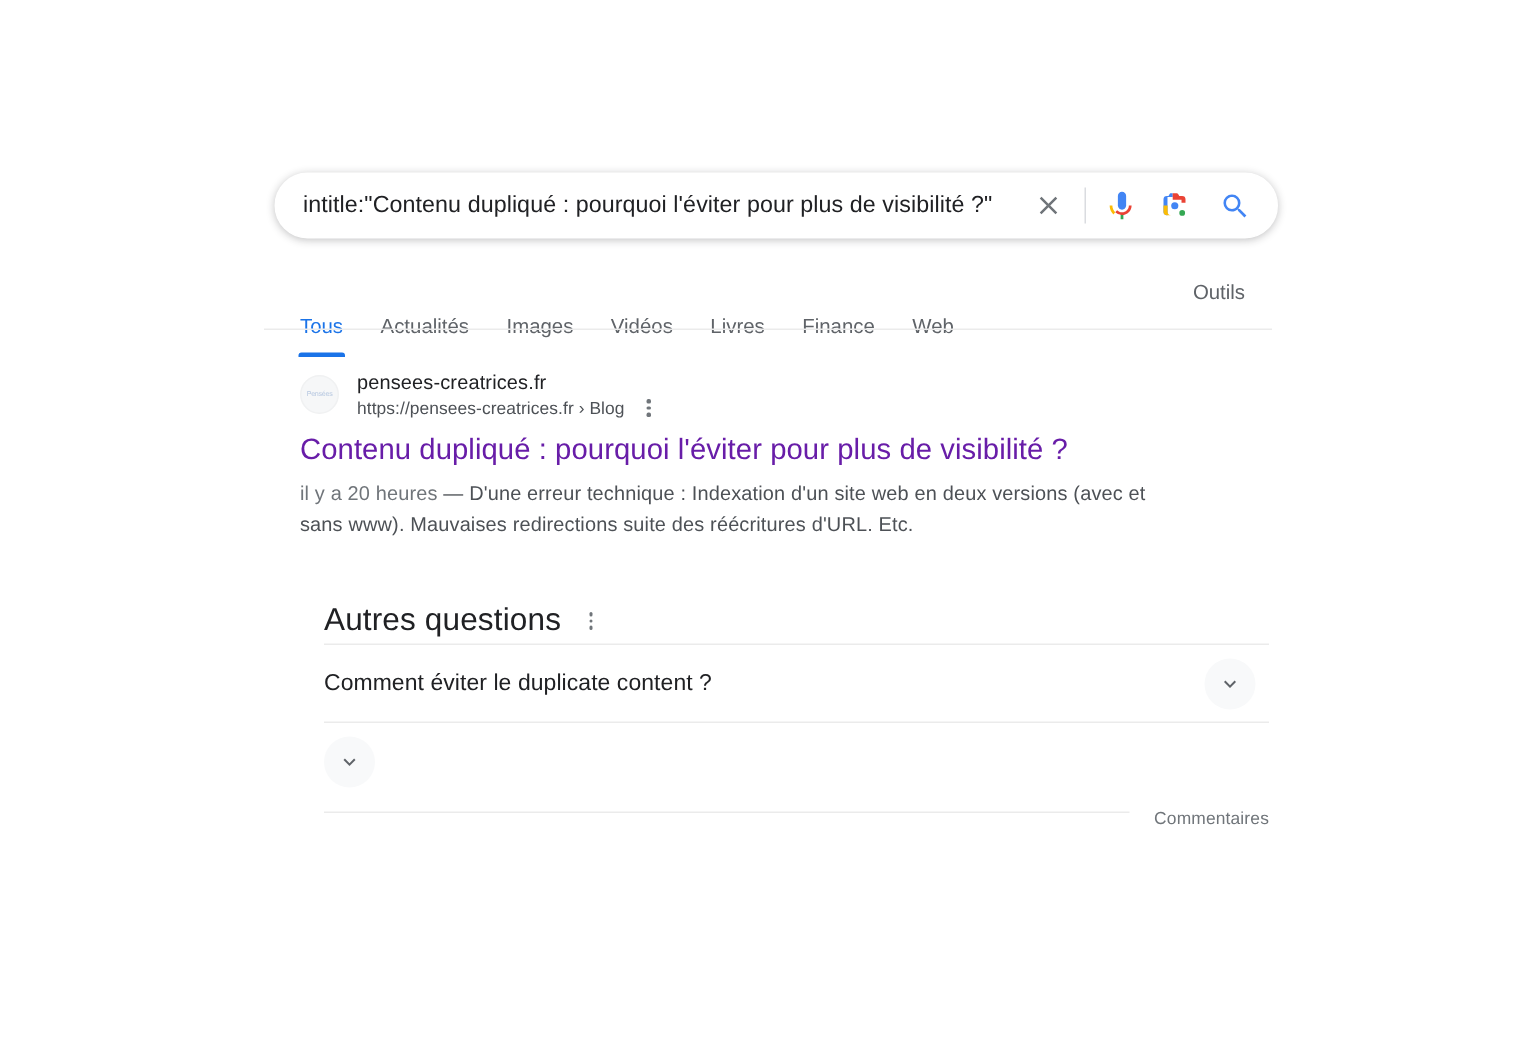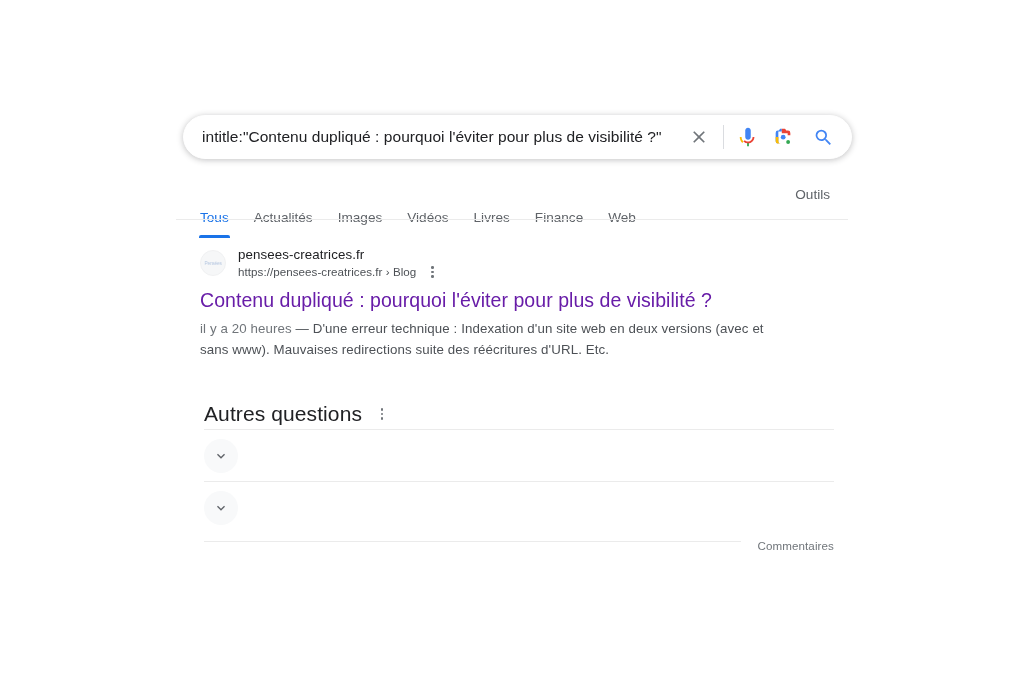--- a/index.html
+++ b/index.html
@@ -155,21 +155,21 @@
     letter-spacing: -0.2px;
     transform: scale(0.95);
   }
   .site-meta { display: flex; flex-direction: column; justify-content: center; }
   .site-name {
     font-size: 13.3px;
     line-height: 17px;
     color: #202124;
     letter-spacing: 0.1px;
   }
-  .site-url-row { display: flex; align-items: flex-start; margin-top: 1px; }
+  .site-url-row { display: flex; align-items: center; margin-top: 1px; }
   .site-url {
     font-size: 11.6px;
     line-height: 15px;
     color: #4d5156;
     letter-spacing: 0.05px;
   }
   .kebab {
     margin-left: 9px;
     width: 14px;
     height: 16px;
@@ -202,21 +202,21 @@
     font-size: 13.3px;
     line-height: 20.5px;
     color: #4d5156;
     letter-spacing: 0.1px;
   }
   .snippet-date { color: #70757a; }
 
   
   .paa {
     position: absolute;
-    left: 204px;
+    left: 216px;
     top: 399px;
     width: 630px;
   }
   .paa-head {
     display: flex;
     align-items: center;
     height: 30px;
   }
   .paa-title {
     font-size: 21px;
@@ -366,20 +366,21 @@
     <div class="kebab">
       <span></span>
       <span></span>
       <span></span>
     </div>
   </div>
 
   <div class="paa-divider"></div>
 
   <div class="paa-item">
+    <div class="paa-q">Comment éviter le duplicate content ?</div>
     <div class="paa-toggle">
       <svg width="16" height="16" viewBox="0 0 24 24" aria-hidden="true">
         <path fill="#5f6368" d="M7.41 8.59 12 13.17l4.59-4.58L18 10l-6 6-6-6z"></path>
       </svg>
     </div>
   </div>
 
   <div class="paa-divider"></div>
 
   <div class="paa-item">

